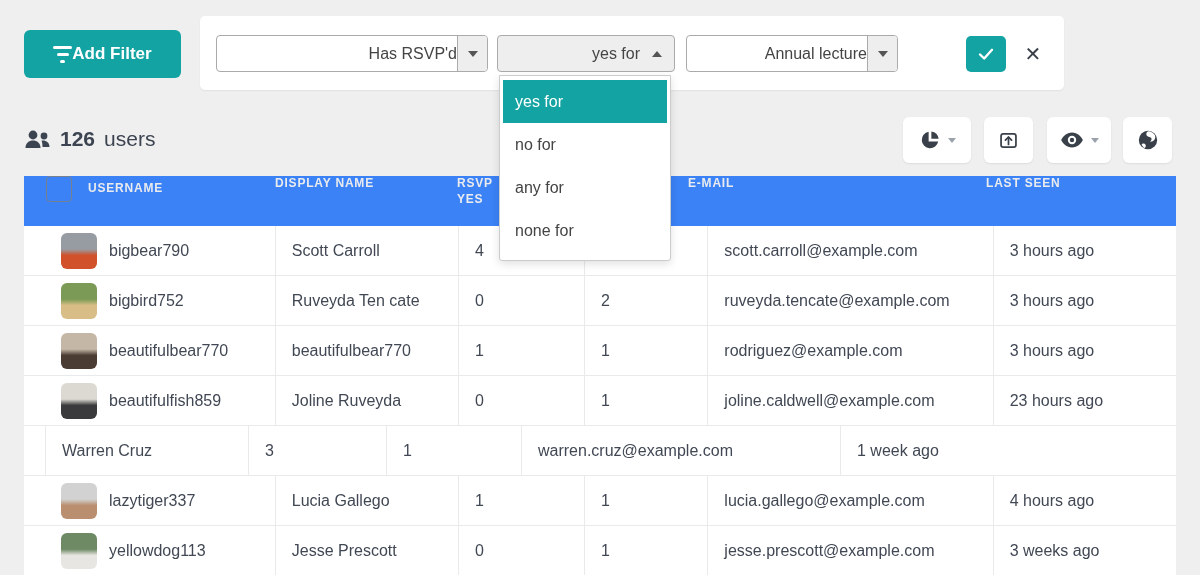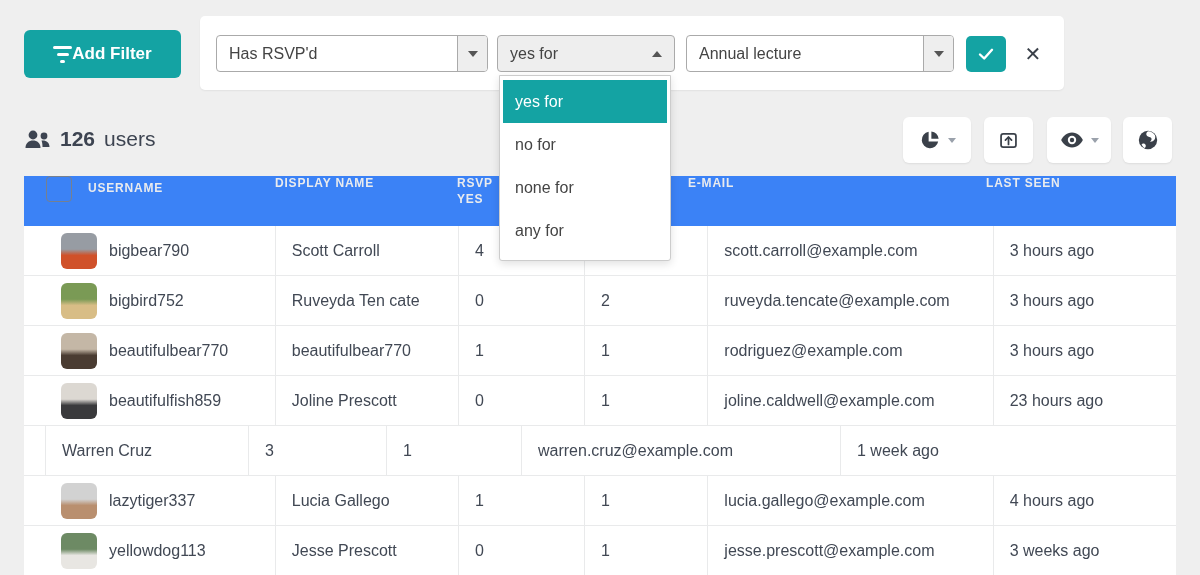--- a/index.html
+++ b/index.html
@@ -16,32 +16,32 @@
     position:absolute; left:200px; top:16px; width:864px; height:74px;
     background:#ffffff; border-radius:5px;
     box-shadow:0 1px 2px rgba(0,0,0,.06);
   }
   .sel {
     position:absolute; top:19px; height:37px;
     background:#fff; border:1px solid #aaa; border-radius:4px;
     display:flex; align-items:center; font-size:16px; color:#444;
     cursor:pointer;
   }
-  .sel .sel-text { padding-left:12px; flex:1; white-space:nowrap; overflow:hidden; }
+  .sel .sel-text { padding-left:12px; flex:1; white-space:nowrap; overflow:hidden;text-align:right; }
   .sel .arrow-box {
     width:30px; height:100%; border-left:1px solid #aaa;
     background:#eee; border-radius:0 3px 3px 0;
     display:flex; align-items:center; justify-content:center;
   }
   .caret-down { width:0; height:0; border-left:5px solid transparent; border-right:5px solid transparent; border-top:6px solid #555; }
   .caret-up   { width:0; height:0; border-left:5px solid transparent; border-right:5px solid transparent; border-bottom:6px solid #555; }
   .sel-field    { left:16px;  width:272px; }
   .sel-operator { left:297px; width:178px; background:#eee; }
   .sel-operator .caret-wrap { width:34px; display:flex; justify-content:center; }
-  .sel-value    { left:486px; width:268px; }
+  .sel-value    { left:486px; width:212px; }
 
   .btn-apply {
     position:absolute; left:766px; top:20px; width:40px; height:36px;
     background:var(--accent); border:none; border-radius:5px;
     display:flex; align-items:center; justify-content:center; cursor:pointer;
   }
   .btn-remove {
     position:absolute; left:812px; top:20px; width:42px; height:36px;
     background:transparent; border:none; cursor:pointer;
     font-size:20px; color:#3a4049; line-height:36px;
@@ -147,22 +147,22 @@
   </button>
 
   <button class="btn-remove">
     <span>✕</span>
   </button>
 </div>
 
 <div class="dd-menu">
     <div class="dd-item selected">yes for</div>
     <div class="dd-item">no for</div>
+    <div class="dd-item">any for</div>
     <div class="dd-item">none for</div>
-    <div class="dd-item">any for</div>
   </div>
 
 <div class="summary">
   <svg width="27" height="20" viewBox="0 0 27 20" fill="#3d4451">
     <circle cx="9" cy="6" r="4.4"></circle>
     <path d="M1.5 19 c0-5 3.4-7.5 7.5-7.5 s7.5 2.5 7.5 7.5 z"></path>
     <circle cx="20" cy="7" r="3.4"></circle>
     <path d="M17.5 11.6 c4.5-.6 8 1.8 8 6.4 h-7 c0-2.6-.4-4.8-1-6.4 z"></path>
   </svg>
   <span class="count">126</span>
@@ -259,21 +259,21 @@
     <div class="td c3">1</div>
     <div class="td c4">rodriguez@example.com</div>
     <div class="td c5">3 hours ago</div>
   </div>
 
   <div class="tr">
     <div class="td first c0">
       <span class="avatar" style="background: linear-gradient(rgb(220, 216, 210) 45%, rgb(58, 58, 60) 62%);"></span>
       <span>beautifulfish859</span>
     </div>
-    <div class="td c1">Joline Prescott</div>
+    <div class="td c1">Joline Ruveyda</div>
     <div class="td c2">0</div>
     <div class="td c3">1</div>
     <div class="td c4">joline.caldwell@example.com</div>
     <div class="td c5">23 hours ago</div>
   </div>
 
   <div class="tr">
     <div class="td c1">Warren Cruz</div>
     <div class="td c2">3</div>
     <div class="td c3">1</div>

